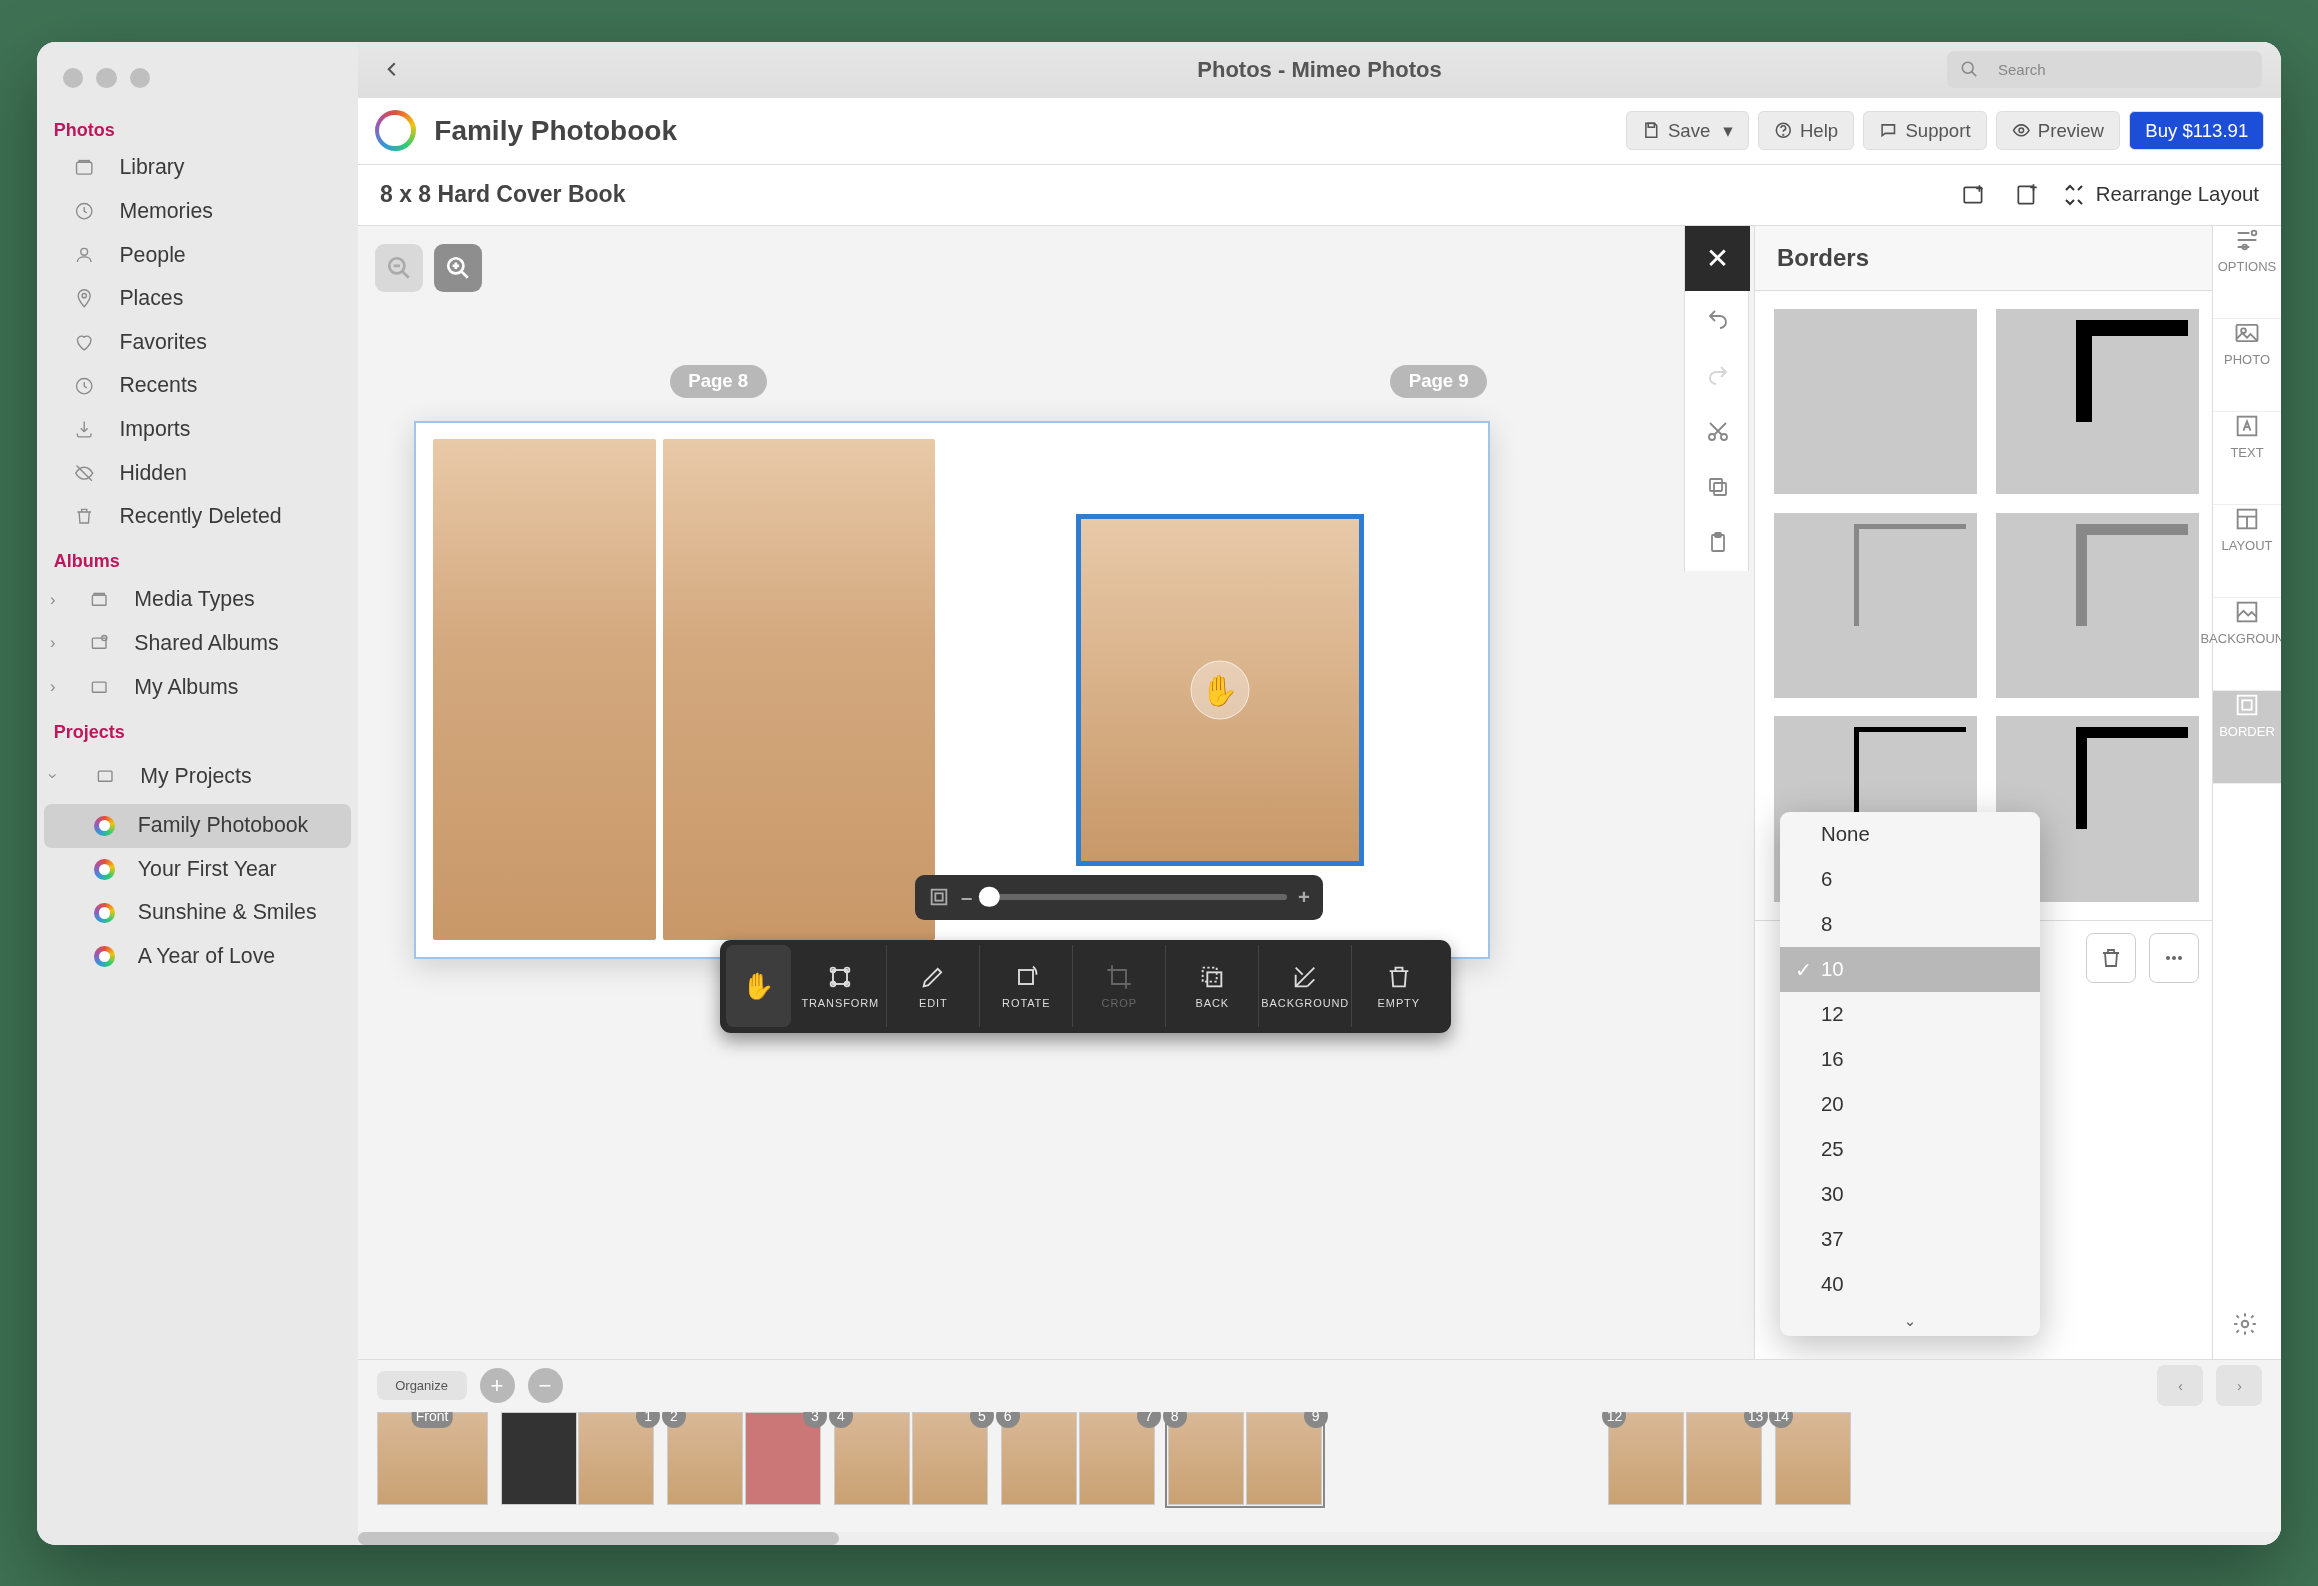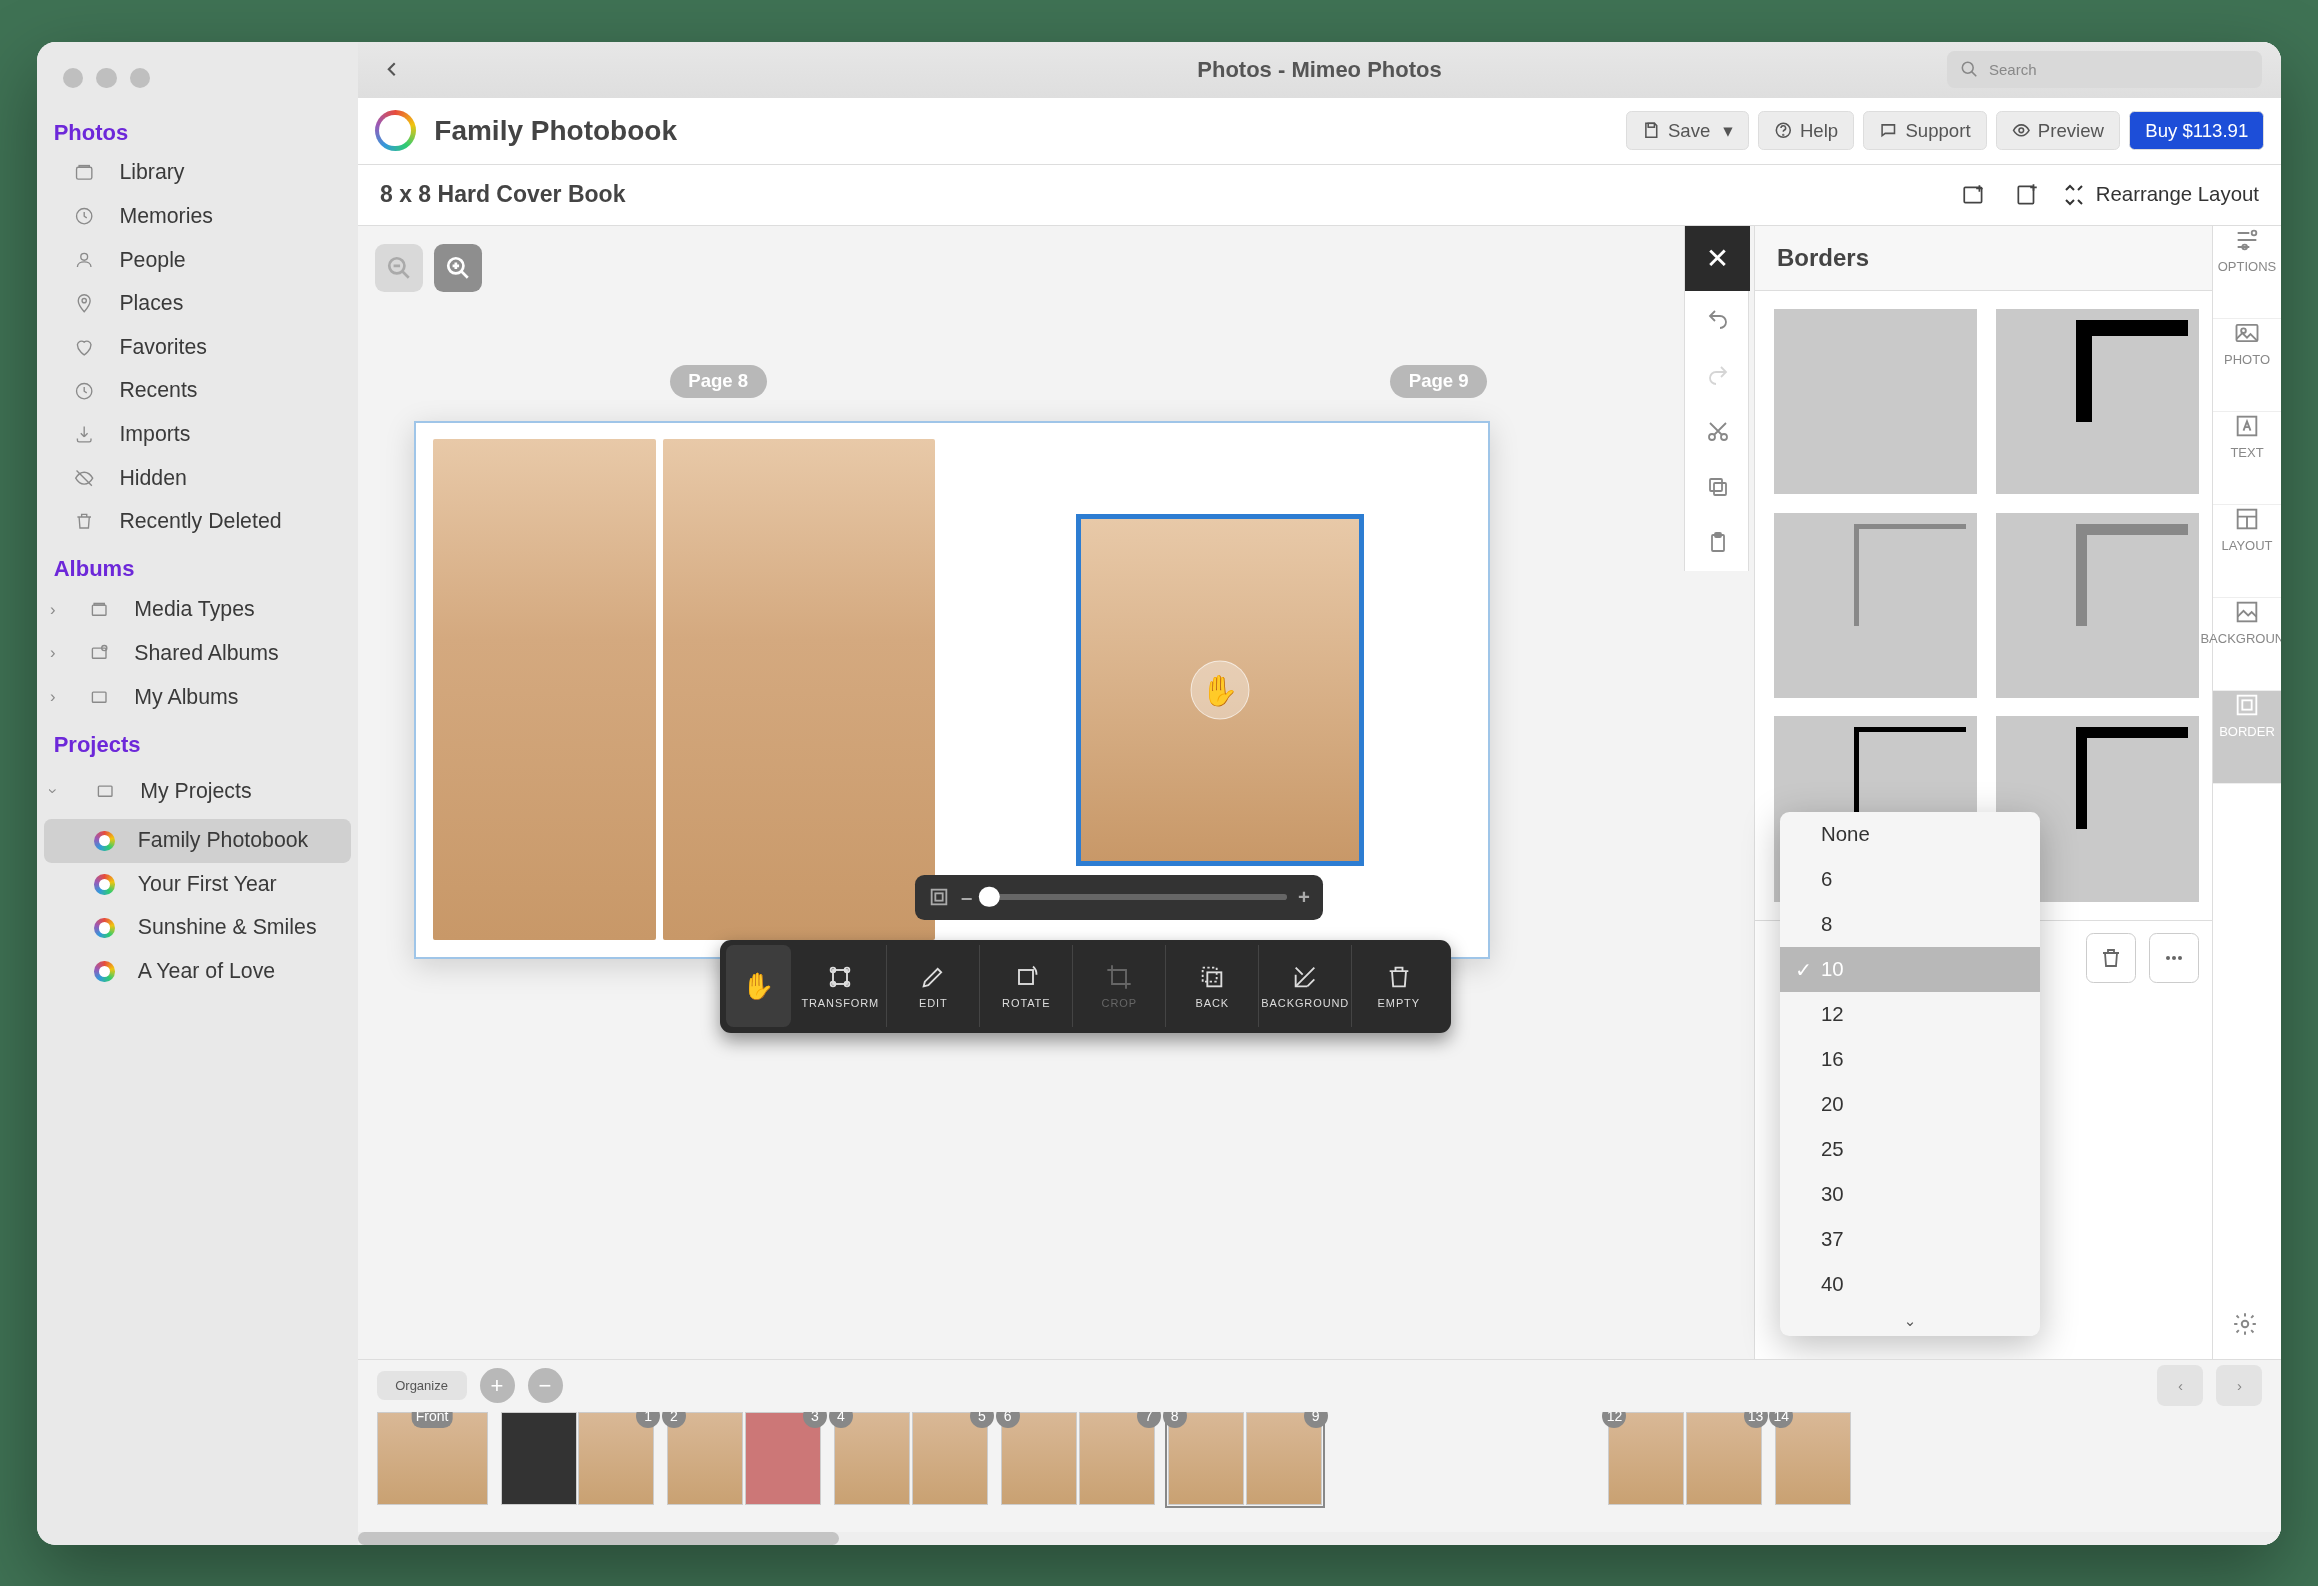--- a/index.html
+++ b/index.html
@@ -1,34 +1,34 @@
 <!DOCTYPE html>
 <html style="font-size:15px"><head>
 <meta charset="utf-8">
 <style>
 * { box-sizing: border-box; margin: 0; padding: 0; font-family: -apple-system, BlinkMacSystemFont, "Segoe UI", Helvetica, Arial, sans-serif; }
 body { background: #3f7254; display: flex; align-items: center; justify-content: center; min-height: 100vh; padding: 37px; }
 .window { width: 2245px; height: 1503px; background: #fff; border-radius: 18.6px; overflow: hidden; box-shadow: 0 28px 74px rgba(0,0,0,.35); display: flex; position: relative; }
 .traffic { position: absolute; top: 26px; left: 26px; display: flex; gap: 13px; }
 .traffic span { width: 20.4px; height: 20.4px; border-radius: 50%; background: #bfbfbf; }
 .sidebar { width: 321px; background: #e9e9e9; padding-top: 65px; flex-shrink: 0; }
-.sb-section { font-size: 22px; color: #6d28d9; font-weight: 600; padding: 13px 16.7px 5.6px 16.7px; }
+.sb-section { font-size: 18px; color: #be185d; font-weight: 600; padding: 13px 16.7px 5.6px 16.7px; }
 .sb-item { display: flex; align-items: center; gap: 23px; padding: 9.3px 16.7px 9.3px 28px; font-size: 21.3px; color: #3a3a3a; cursor: pointer; border-radius: 7.4px; margin: 0 7.4px; }
 .sb-item.active { background: #d0d0d0; }
 .sb-icon { width: 24px; height: 24px; display: flex; align-items: center; justify-content: center; color: #8a8a8a; flex-shrink: 0; }
 .sb-icon svg { width: 20.4px; height: 20.4px; stroke: currentColor; fill: none; stroke-width: 1.6; }
 .disclosure { width: 13px; text-align: center; color: #8a8a8a; font-size: 16.7px; }
 .sb-row { display: flex; align-items: center; padding-left: 9.3px; }
 .color-dot { width: 20.4px; height: 20.4px; border-radius: 50%; background: conic-gradient(#e74c3c,#f1c40f,#2ecc71,#3498db,#9b59b6,#e74c3c); position: relative; flex-shrink:0;}
 .color-dot::after{content:'';position:absolute;inset:4.6px;background:#fff;border-radius:50%;}
 .main { flex: 1; display: flex; flex-direction: column; background: #f3f3f3; }
 .titlebar { height: 56px; background: linear-gradient(#e7e7e7,#dedede); display: flex; align-items: center; padding: 0 18.6px; position: relative; }
 .back-btn { width: 32px; height: 32px; display:flex;align-items:center;justify-content:center;color:#555;}
 .win-title { position:absolute; left:50%; transform:translateX(-50%); font-size: 22px; font-weight: 600; color: #555; }
-.search-box { margin-left:auto; width: 315px; height: 37px; background: #d9d9d9; border-radius: 7.4px; display:flex; align-items:center; padding:0 13px; gap:10px; color:#888;}
+.search-box { margin-left:auto; width: 315px; height: 37px; background: #d9d9d9; border-radius: 7.4px; display:flex; align-items:center; padding:0 13px; gap:19px; color:#888;}
 .search-box svg{width:18.6px;height:18.6px;stroke:#888;fill:none;stroke-width:2;}
 .toolbar { height: 67px; background: #fff; border-bottom: 0.9px solid #ddd; display:flex; align-items:center; padding:0 16.7px; gap:13px; }
 .app-logo { width:41px;height:41px;margin-right:5.6px; }
 .doc-title { font-size: 28px; font-weight:600; color:#444; }
 .toolbar-right { margin-left:auto; display:flex; gap:9.3px; }
 .tb-btn { height:39px; padding:0 15px; background:#ececec; border:0.9px solid #ddd; border-radius:5.6px; display:flex; align-items:center; gap:7.4px; font-size:18.6px; color:#555; cursor:pointer; }
 .tb-btn.buy{ background:#1d4ed8; color:#fff;}
 .tb-btn svg{width:18.6px;height:18.6px;stroke:currentColor;fill:none;stroke-width:2;}
 .subbar { height:61px; background:#fff; border-bottom:0.9px solid #ddd; display:flex; align-items:center; padding:0 22px; }
 .subbar-title { font-size:23px; font-weight:600; color:#444; }

